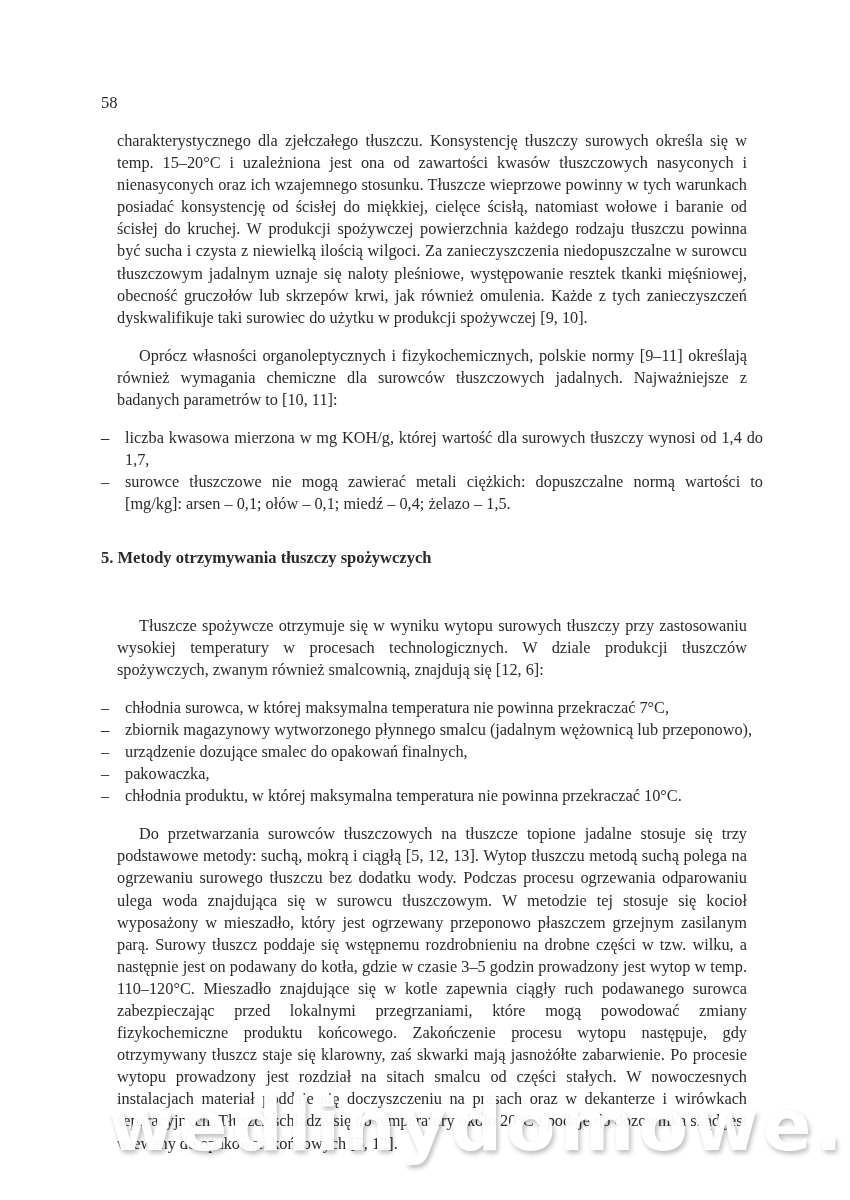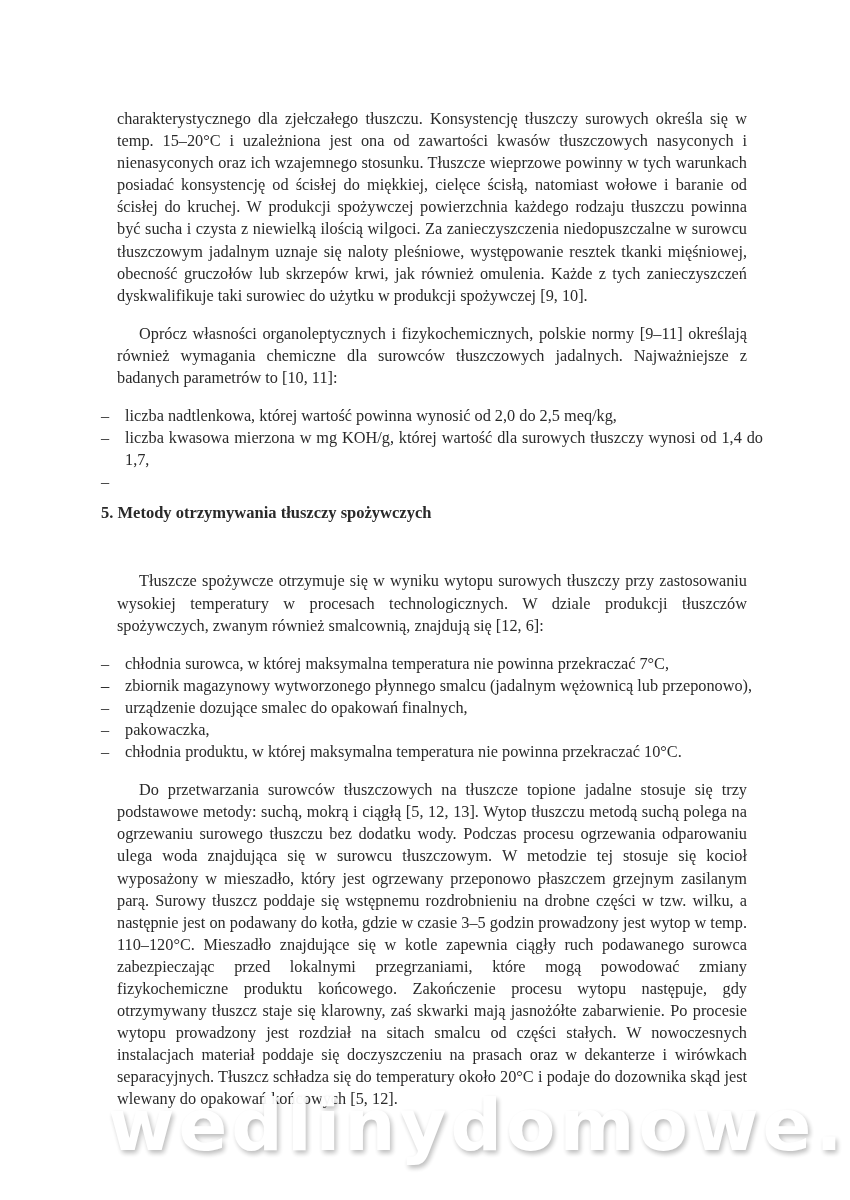--- a/index.html
+++ b/index.html
@@ -68,28 +68,29 @@
     text-shadow: 2px 3px 5px rgba(0,0,0,0.28);
     opacity: 0.95;
     white-space: nowrap;
     pointer-events: none;
   }
 </style>
 </head>
 <body>
 
 <div class="page">
+  <div class="page-number">58</div>
 
   <p>charakterystycznego dla zjełczałego tłuszczu. Konsystencję tłuszczy surowych określa się w temp. 15–20°C i uzależniona jest ona od zawartości kwasów tłuszczowych nasyconych i nienasyconych oraz ich wzajemnego stosunku. Tłuszcze wieprzowe powinny w tych wa­runkach posiadać konsystencję od ścisłej do miękkiej, cielęce ścisłą, natomiast wołowe i ba­ranie od ścisłej do kruchej. W produkcji spożywczej powierzchnia każdego rodzaju tłuszczu powinna być sucha i czysta z niewielką ilością wilgoci. Za zanieczyszczenia niedopuszczalne w surowcu tłuszczowym jadalnym uznaje się naloty pleśniowe, występowanie resztek tkanki mięśniowej, obecność gruczołów lub skrzepów krwi, jak również omulenia. Każde z tych zanieczyszczeń dyskwalifikuje taki surowiec do użytku w produkcji spożywczej [9, 10].</p>
   <p class="indent">Oprócz własności organoleptycznych i fizykochemicznych, polskie normy [9–11] okre­ślają również wymagania chemiczne dla surowców tłuszczowych jadalnych. Najważniejsze z badanych parametrów to [10, 11]:</p>
 
   <ul class="dash-list">
-    <li><span class="dash">–</span><span>liczba nadtlenkowa, której wartość powinna wynosić od 2,0 do 2,5 meq/kg,</span></li>
+    <li><span class="dash">–</span></li>
     <li><span class="dash">–</span><span>liczba kwasowa mierzona w mg KOH/g, której wartość dla surowych tłuszczy wynosi od 1,4 do 1,7,</span></li>
-    <li><span class="dash">–</span></li>
+    <li><span class="dash">–</span><span>surowce tłuszczowe nie mogą zawierać metali ciężkich: dopuszczalne normą wartości to [mg/kg]: arsen – 0,1; ołów – 0,1; miedź – 0,4; żelazo – 1,5.</span></li>
   </ul>
 
   <h2 class="section-heading">5. Metody otrzymywania tłuszczy spożywczych</h2>
 
   <p class="indent">Tłuszcze spożywcze otrzymuje się w wyniku wytopu surowych tłuszczy przy zastoso­waniu wysokiej temperatury w procesach technologicznych. W dziale produkcji tłuszczów spożywczych, zwanym również smalcownią, znajdują się [12, 6]:</p>
 
   <ul class="dash-list">
     <li><span class="dash">–</span><span>chłodnia surowca, w której maksymalna temperatura nie powinna przekraczać 7°C,</span></li>
     <li><span class="dash">–</span></li>
     <li><span class="dash">–</span><span>zbiornik magazynowy wytworzonego płynnego smalcu (jadalnym wężownicą lub przeponowo),</span></li>

